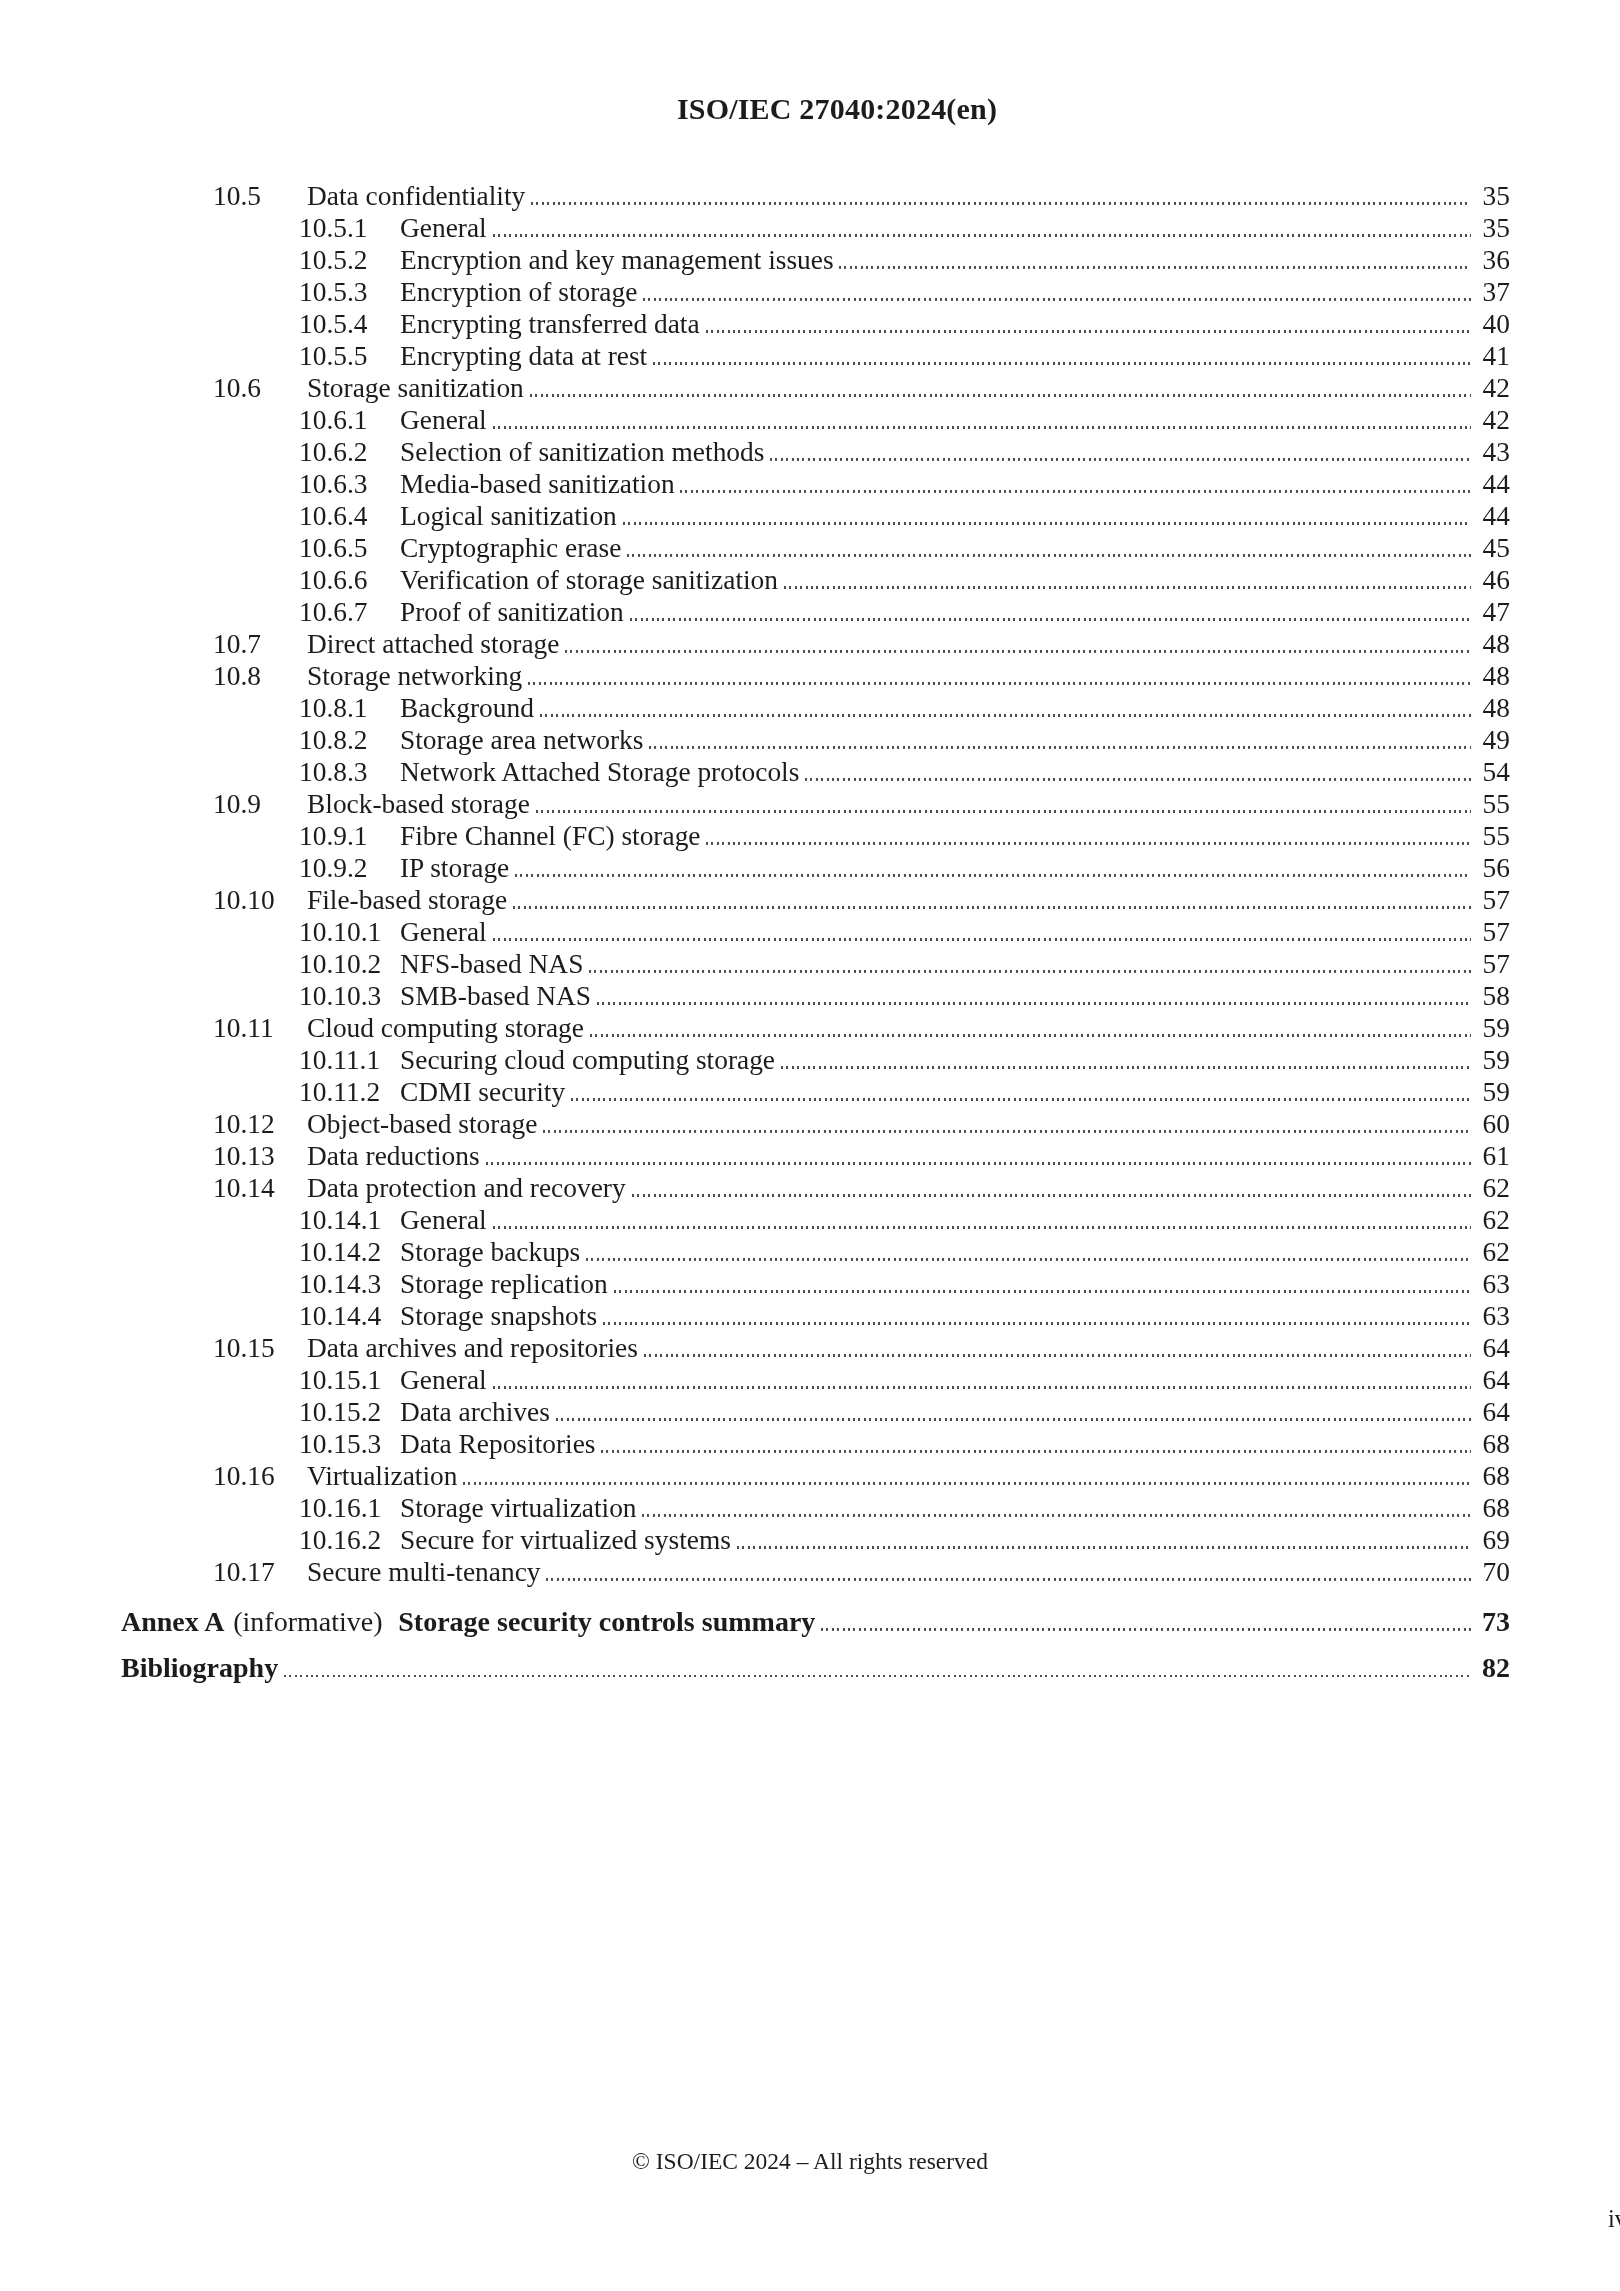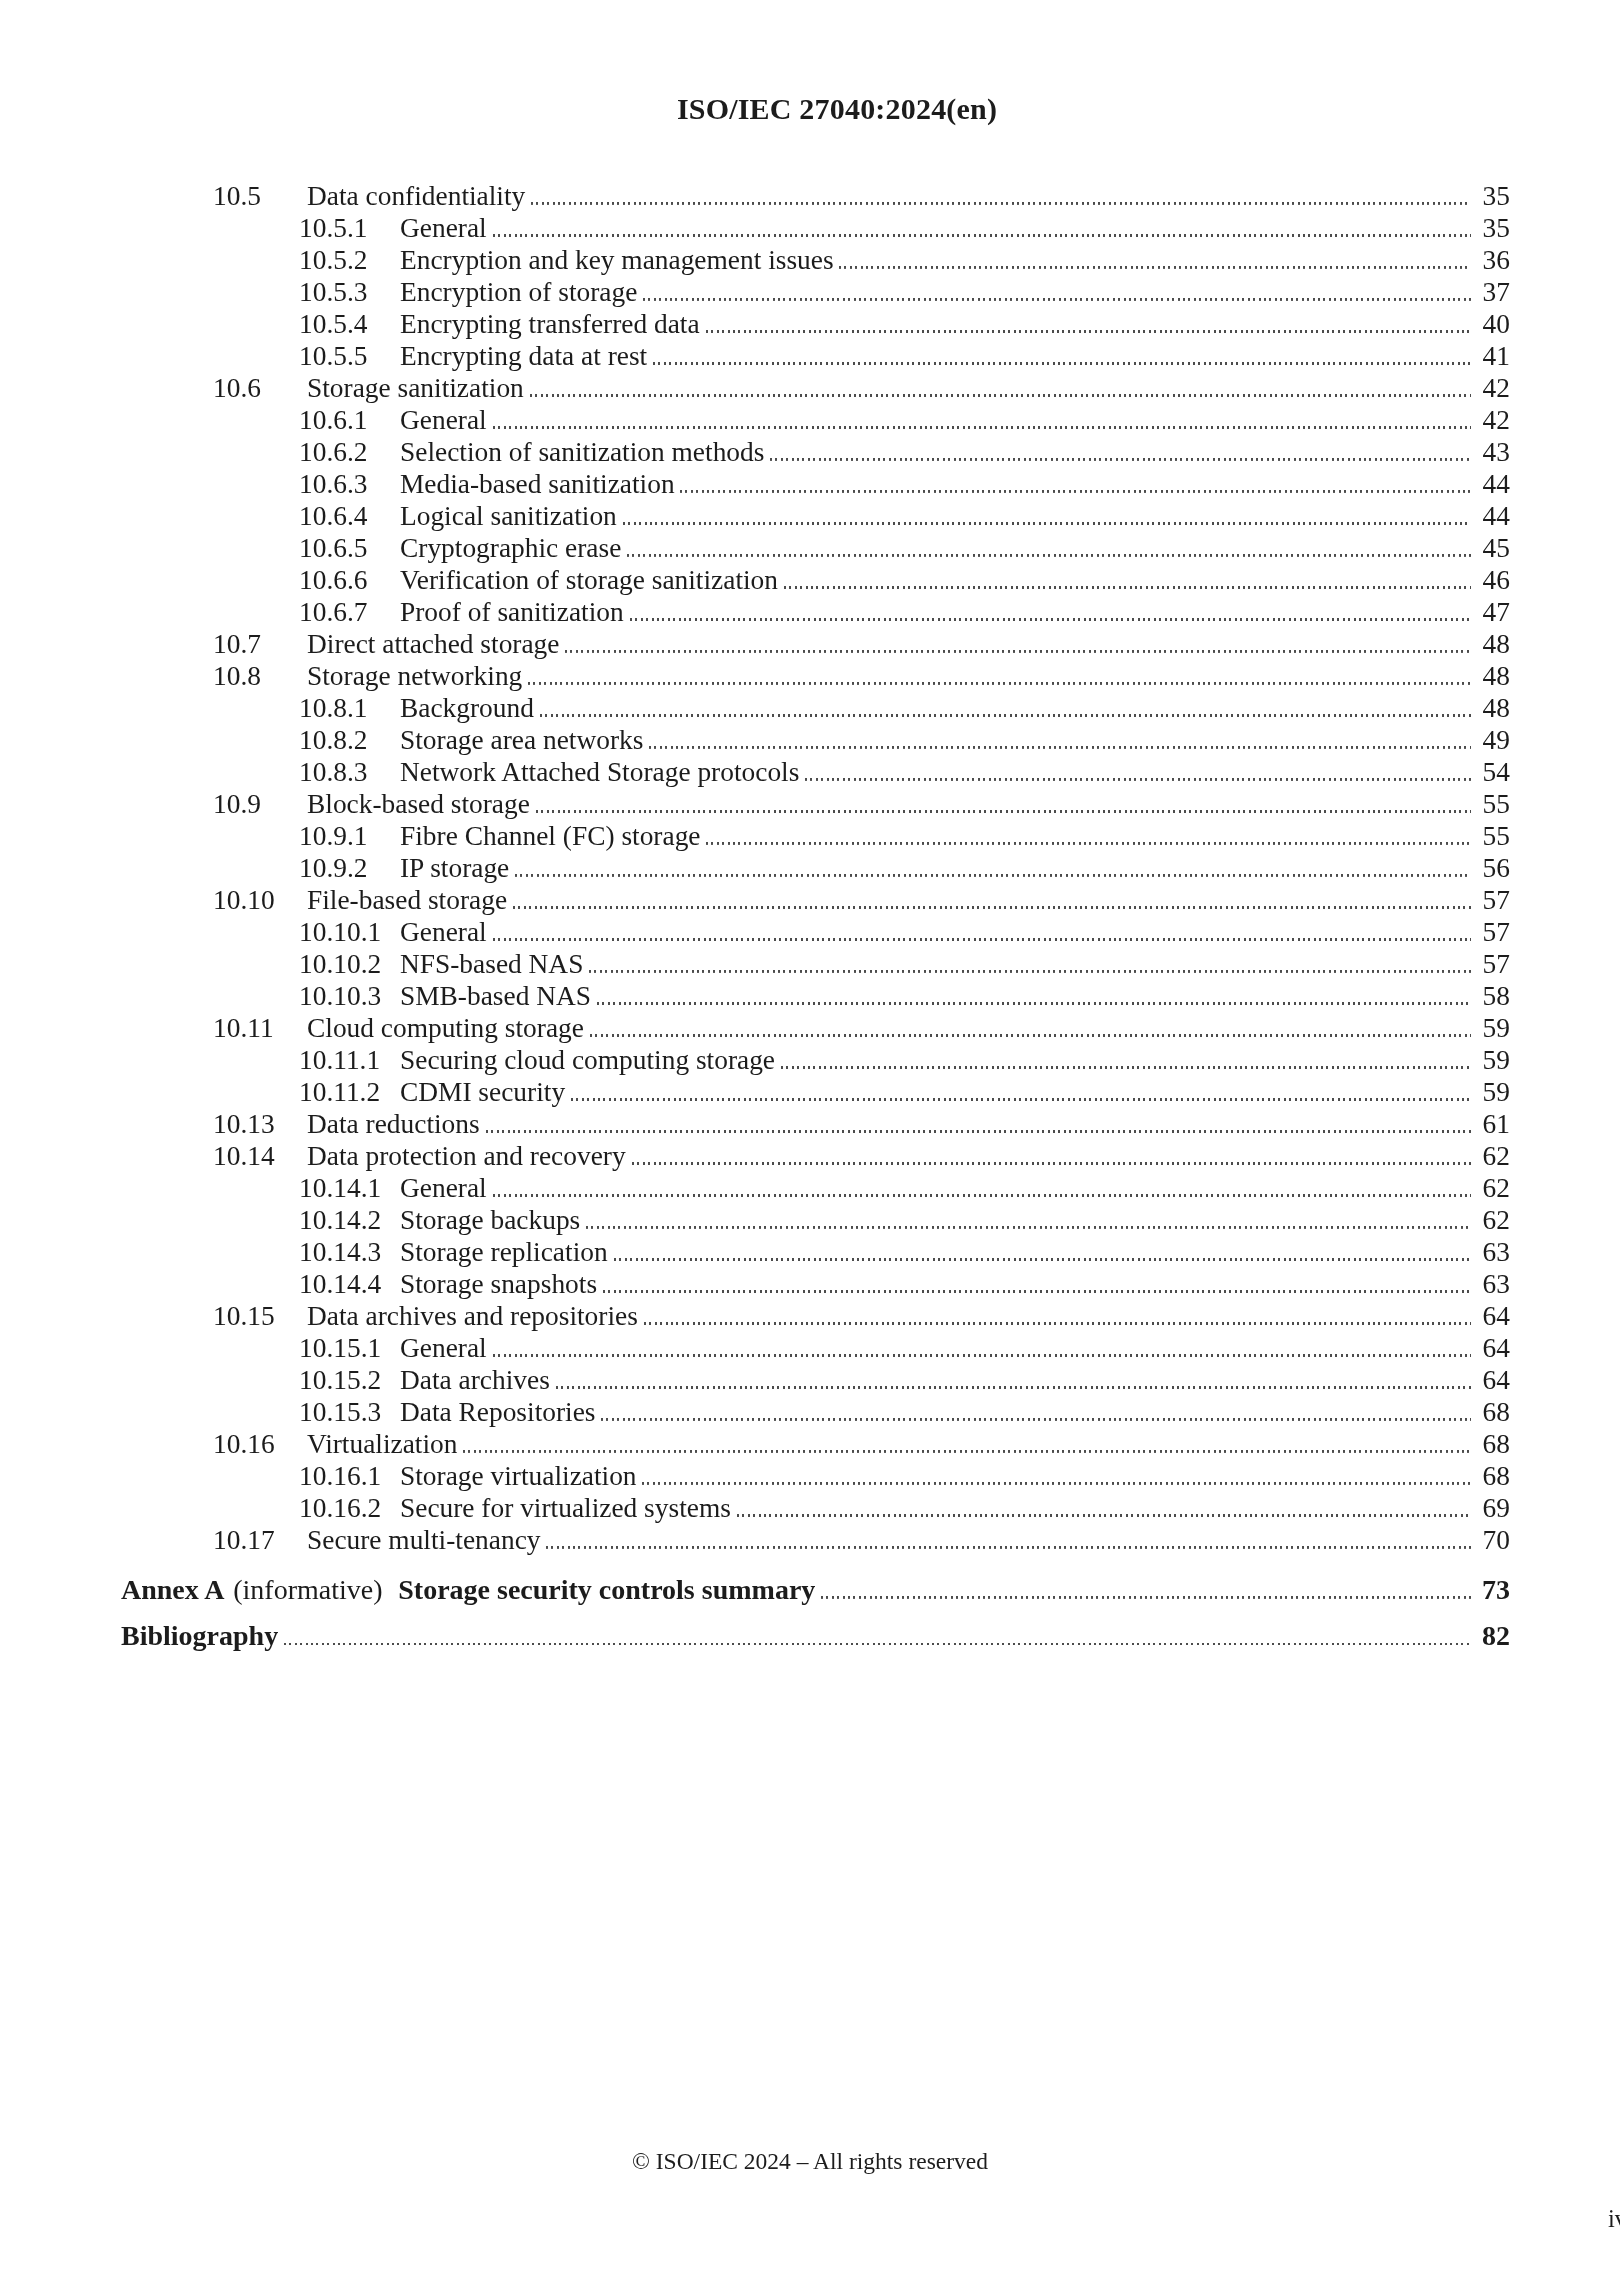--- a/index.html
+++ b/index.html
@@ -247,20 +247,26 @@
         <span class="leader"></span>
         <span class="toc-page">59</span>
       </div>
       <div class="toc-row level-2">
         <span class="toc-num">10.11.2</span>
         <span class="toc-label">CDMI security</span>
         <span class="leader"></span>
         <span class="toc-page">59</span>
       </div>
       <div class="toc-row level-1">
+        <span class="toc-num">10.12</span>
+        <span class="toc-label">Object-based storage</span>
+        <span class="leader"></span>
+        <span class="toc-page">60</span>
+      </div>
+      <div class="toc-row level-1">
         <span class="toc-num">10.13</span>
         <span class="toc-label">Data reductions</span>
         <span class="leader"></span>
         <span class="toc-page">61</span>
       </div>
       <div class="toc-row level-1">
         <span class="toc-num">10.14</span>
         <span class="toc-label">Data protection and recovery</span>
         <span class="leader"></span>
         <span class="toc-page">62</span>

